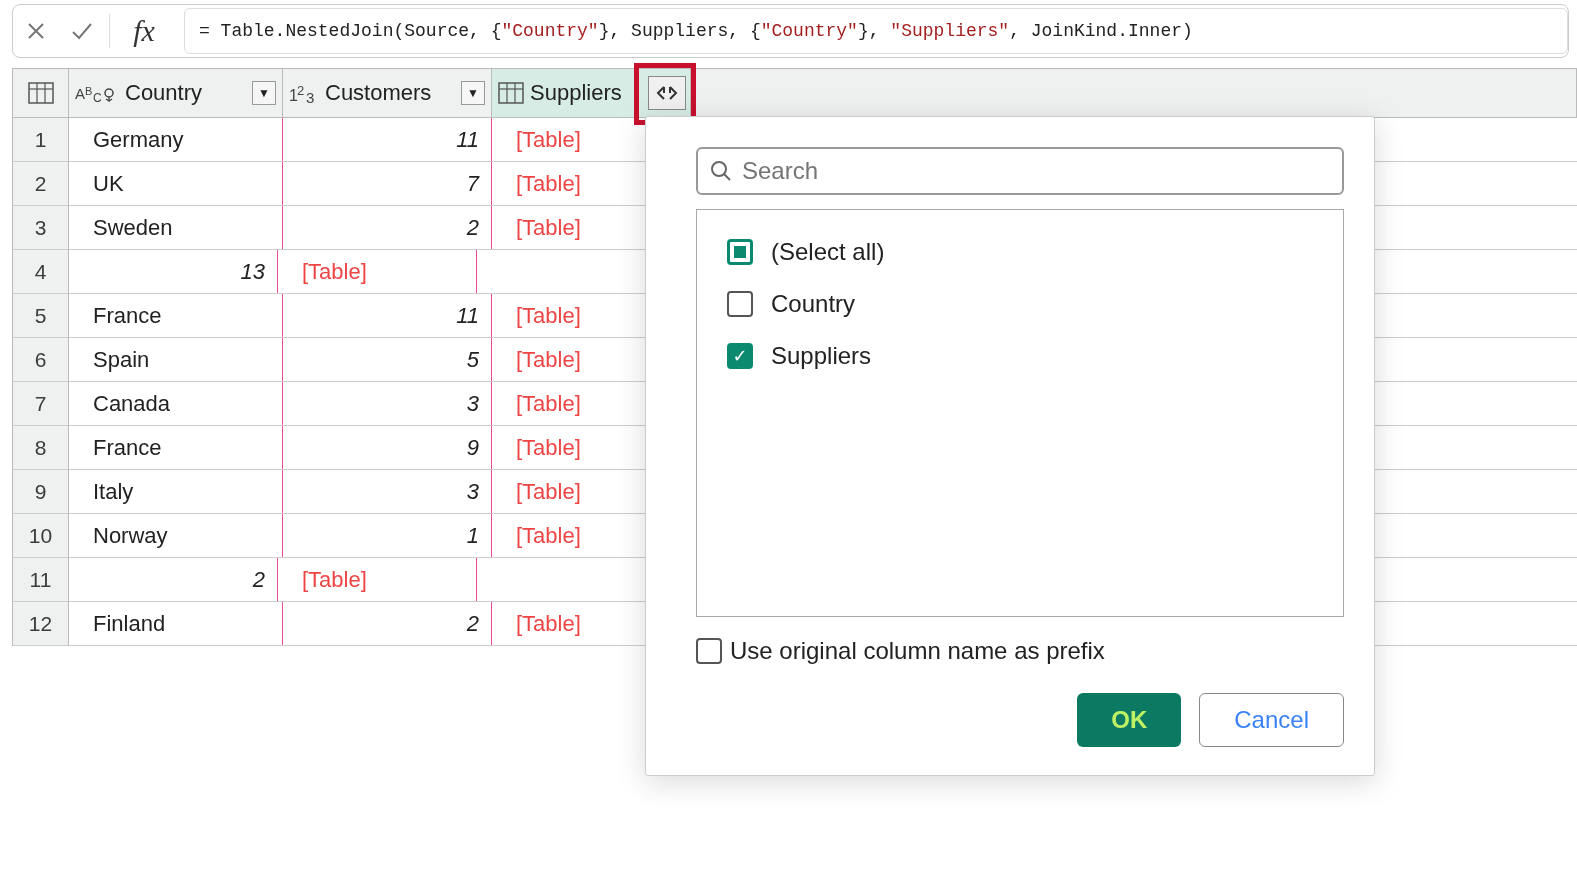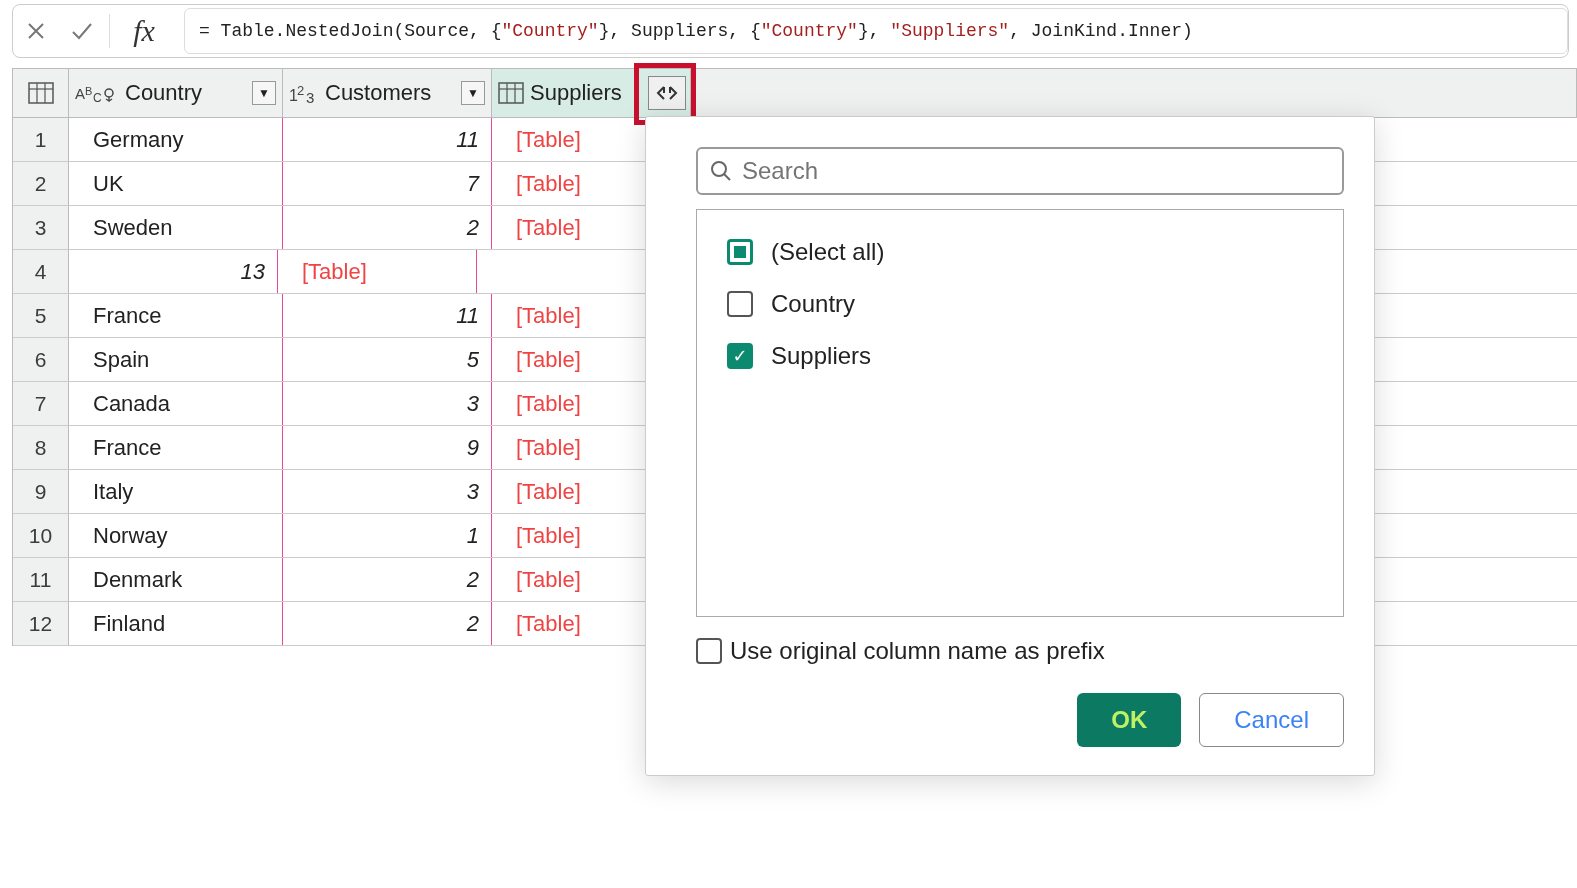--- a/index.html
+++ b/index.html
@@ -424,21 +424,20 @@
           <div class="cell col-country">Italy</div>
           <div class="cell col-customers">3</div>
           <div class="cell col-suppliers">[Table]</div>
         </div>
         <div class="data-row">
           <div class="cell col-country">Norway</div>
           <div class="cell col-customers">1</div>
           <div class="cell col-suppliers">[Table]</div>
         </div>
         <div class="data-row">
-          <div class="cell col-country">Denmark</div>
           <div class="cell col-customers">2</div>
           <div class="cell col-suppliers">[Table]</div>
         </div>
         <div class="data-row">
           <div class="cell col-country">Finland</div>
           <div class="cell col-customers">2</div>
           <div class="cell col-suppliers">[Table]</div>
         </div>
       </div>
   </div>

